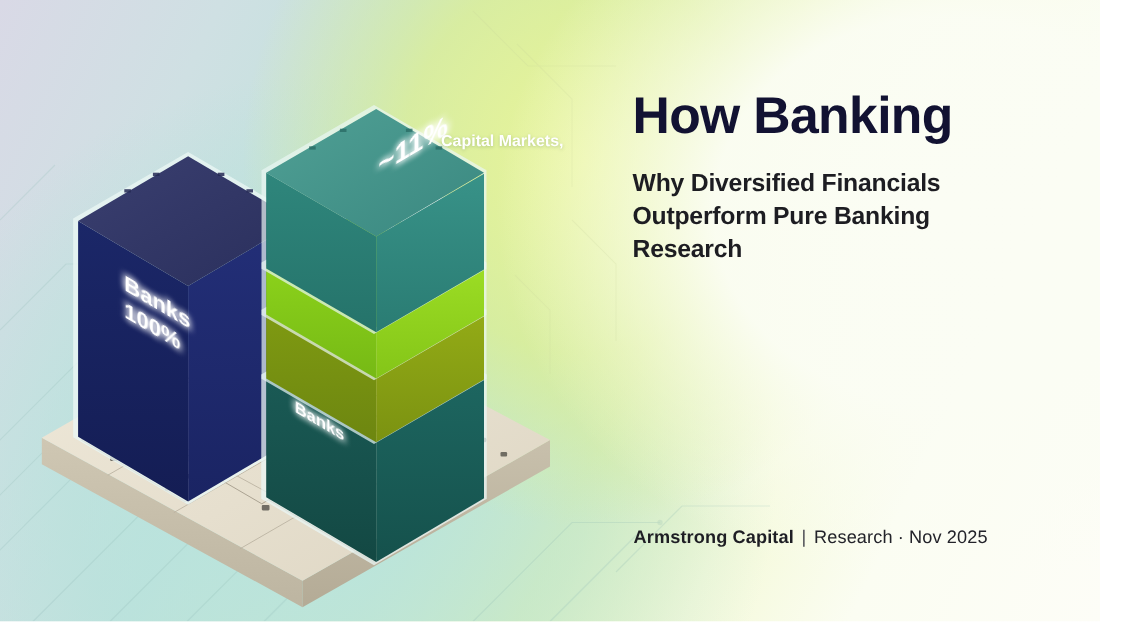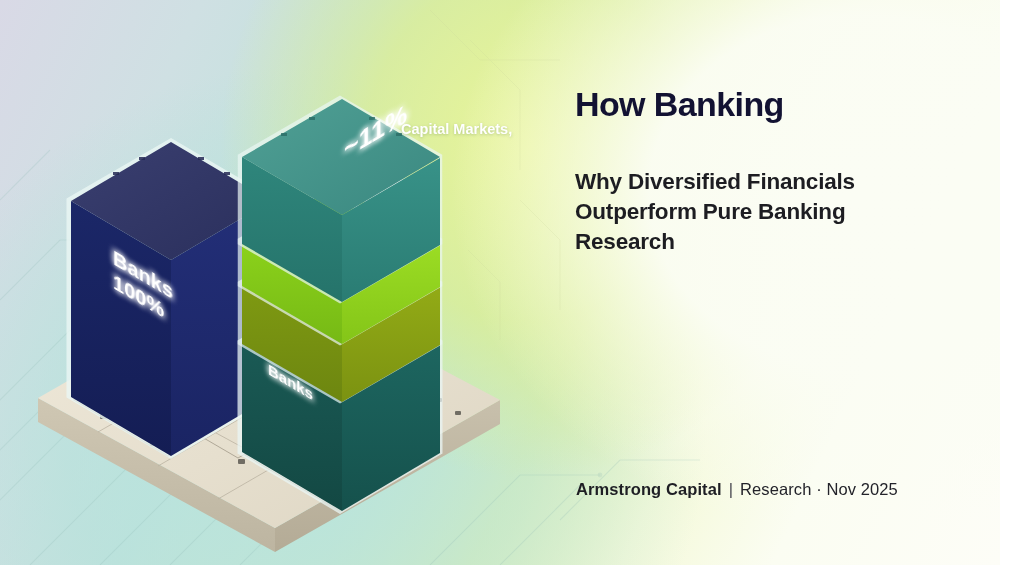--- a/index.html
+++ b/index.html
@@ -32,28 +32,28 @@
   }
 
   
   .text-col {
     position: absolute;
     left: 575px;
     top: 78px;
     width: 420px;
   }
   .headline {
-    font-size: 34px;
+    font-size: 47px;
     line-height: 53px;
     font-weight: bold;
     color: #121232;
     letter-spacing: -0.6px;
   }
   .subhead {
-    margin-top: 36px;
+    margin-top: 21px;
     font-size: 22.5px;
     line-height: 30px;
     font-weight: bold;
     color: #1d1d22;
     letter-spacing: -0.2px;
   }
   .footer-line {
     position: absolute;
     left: 576px;
     top: 480px;

